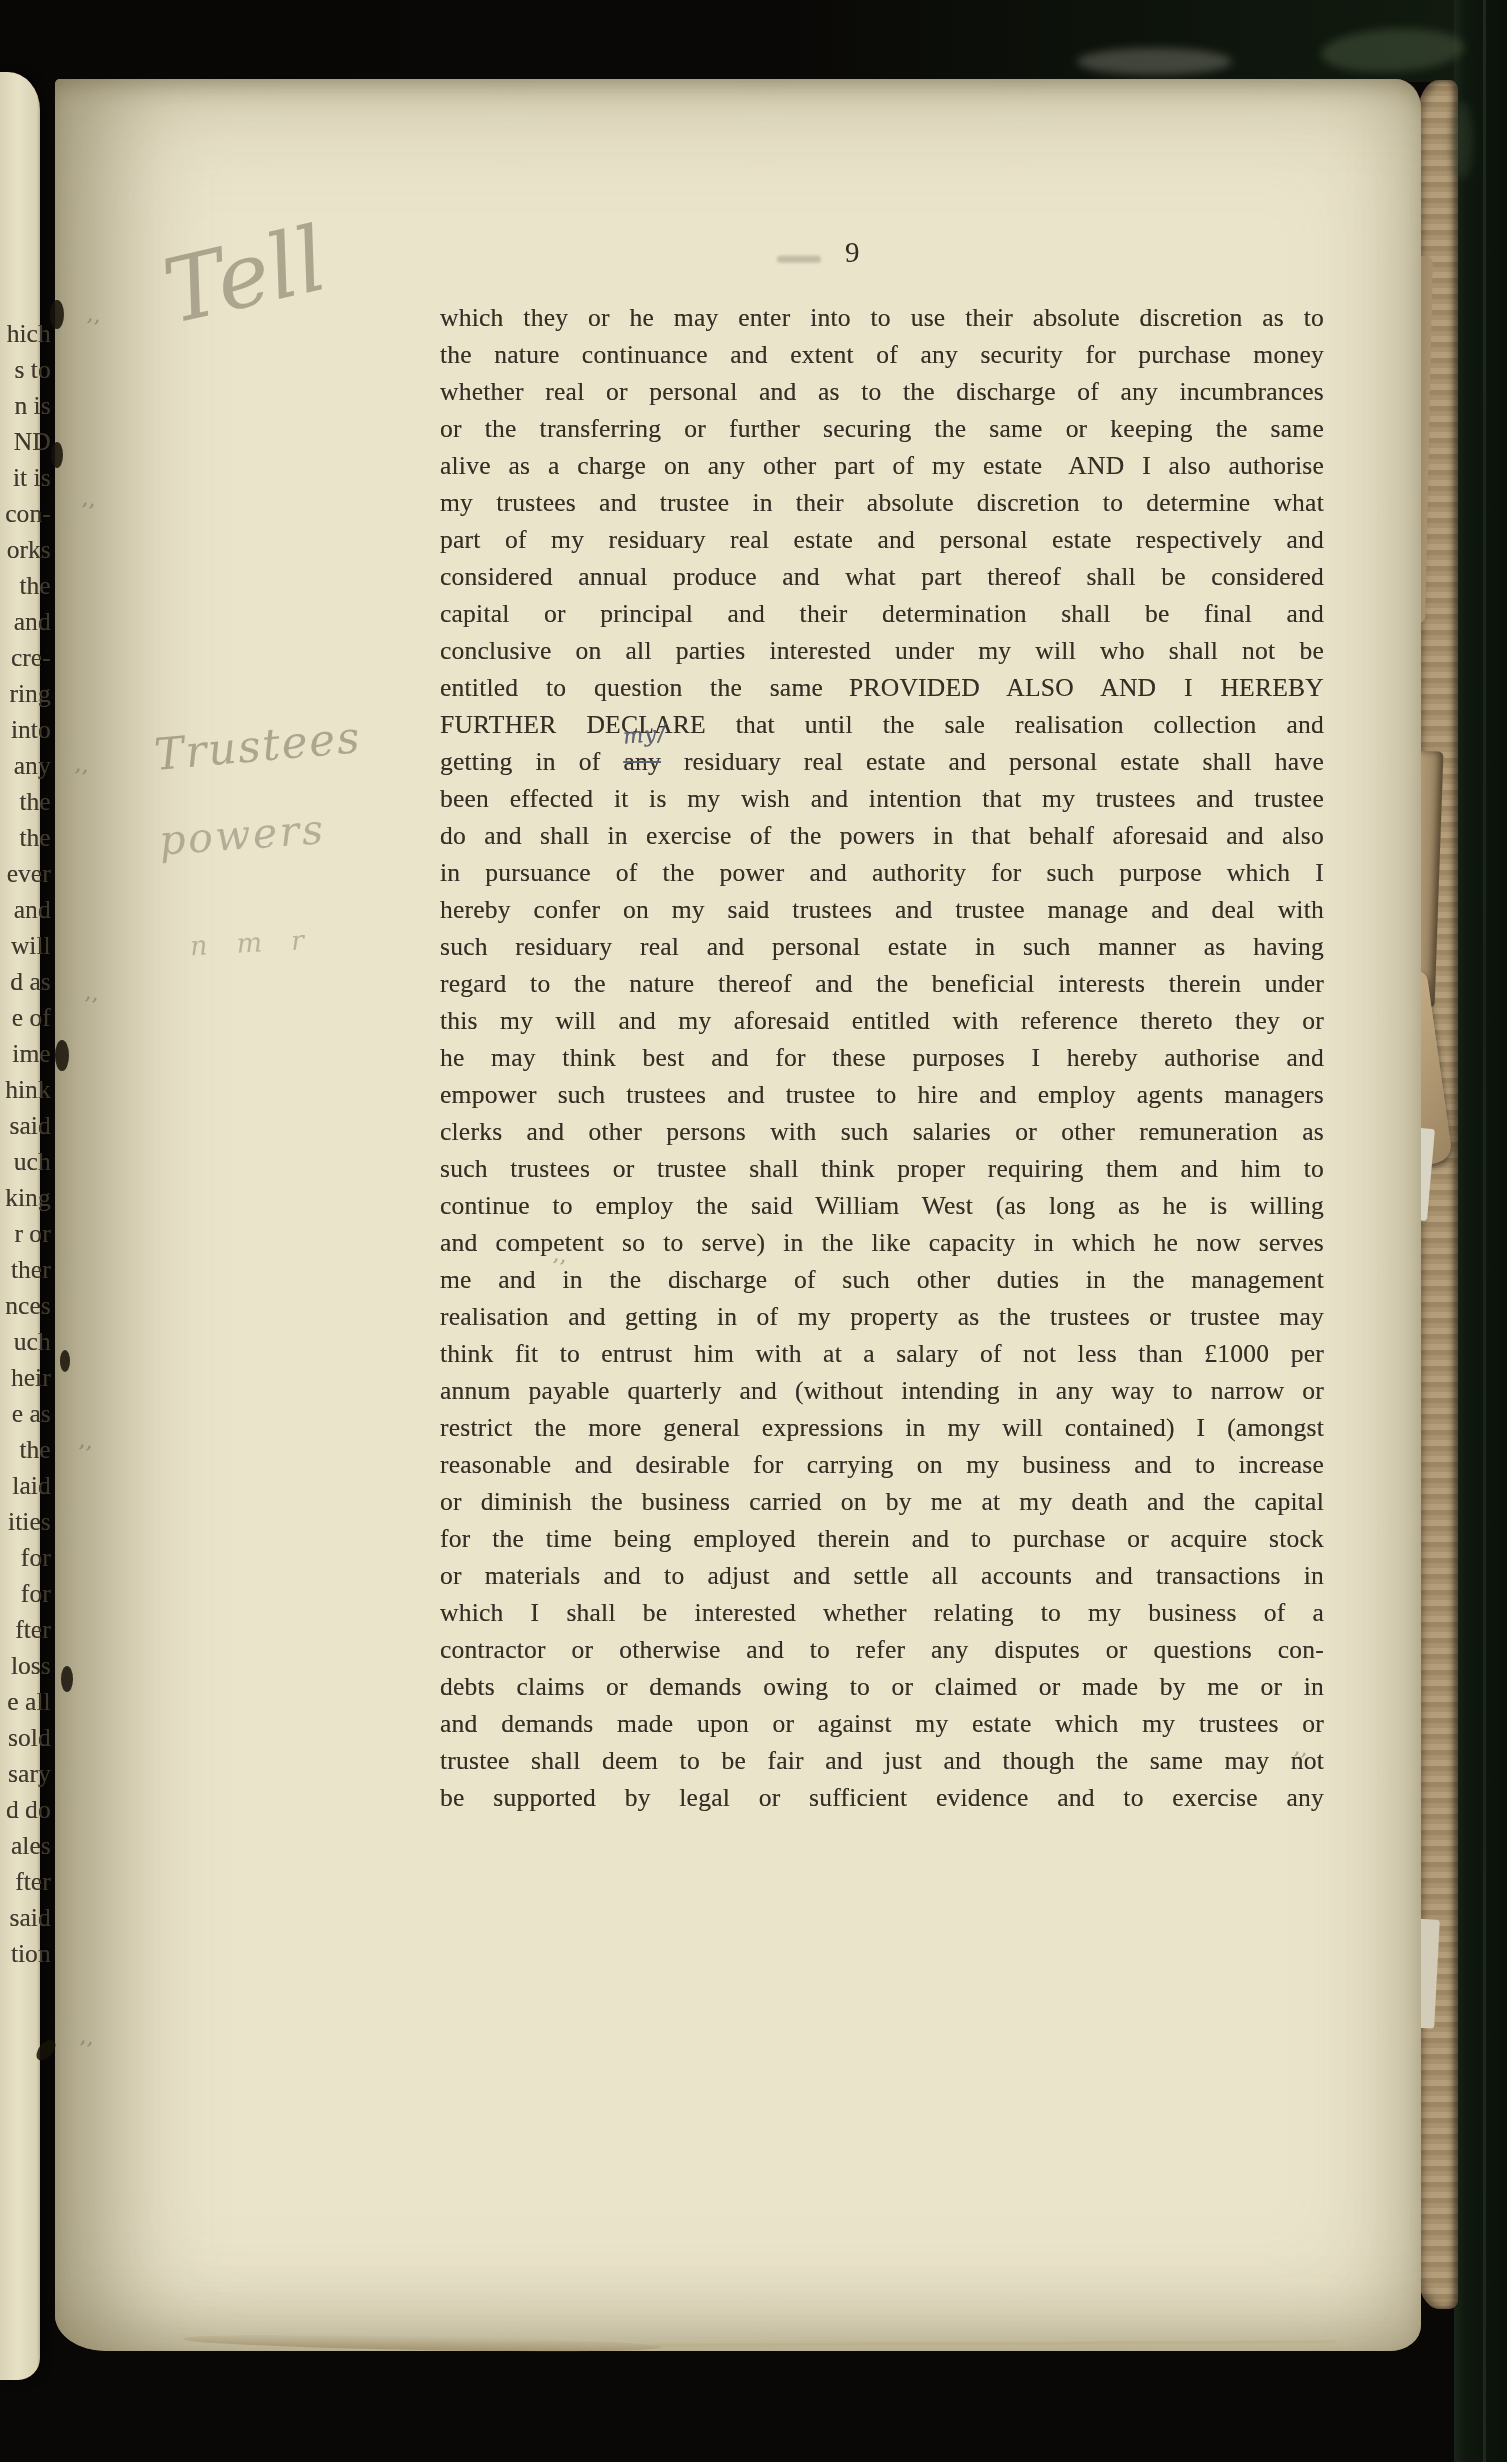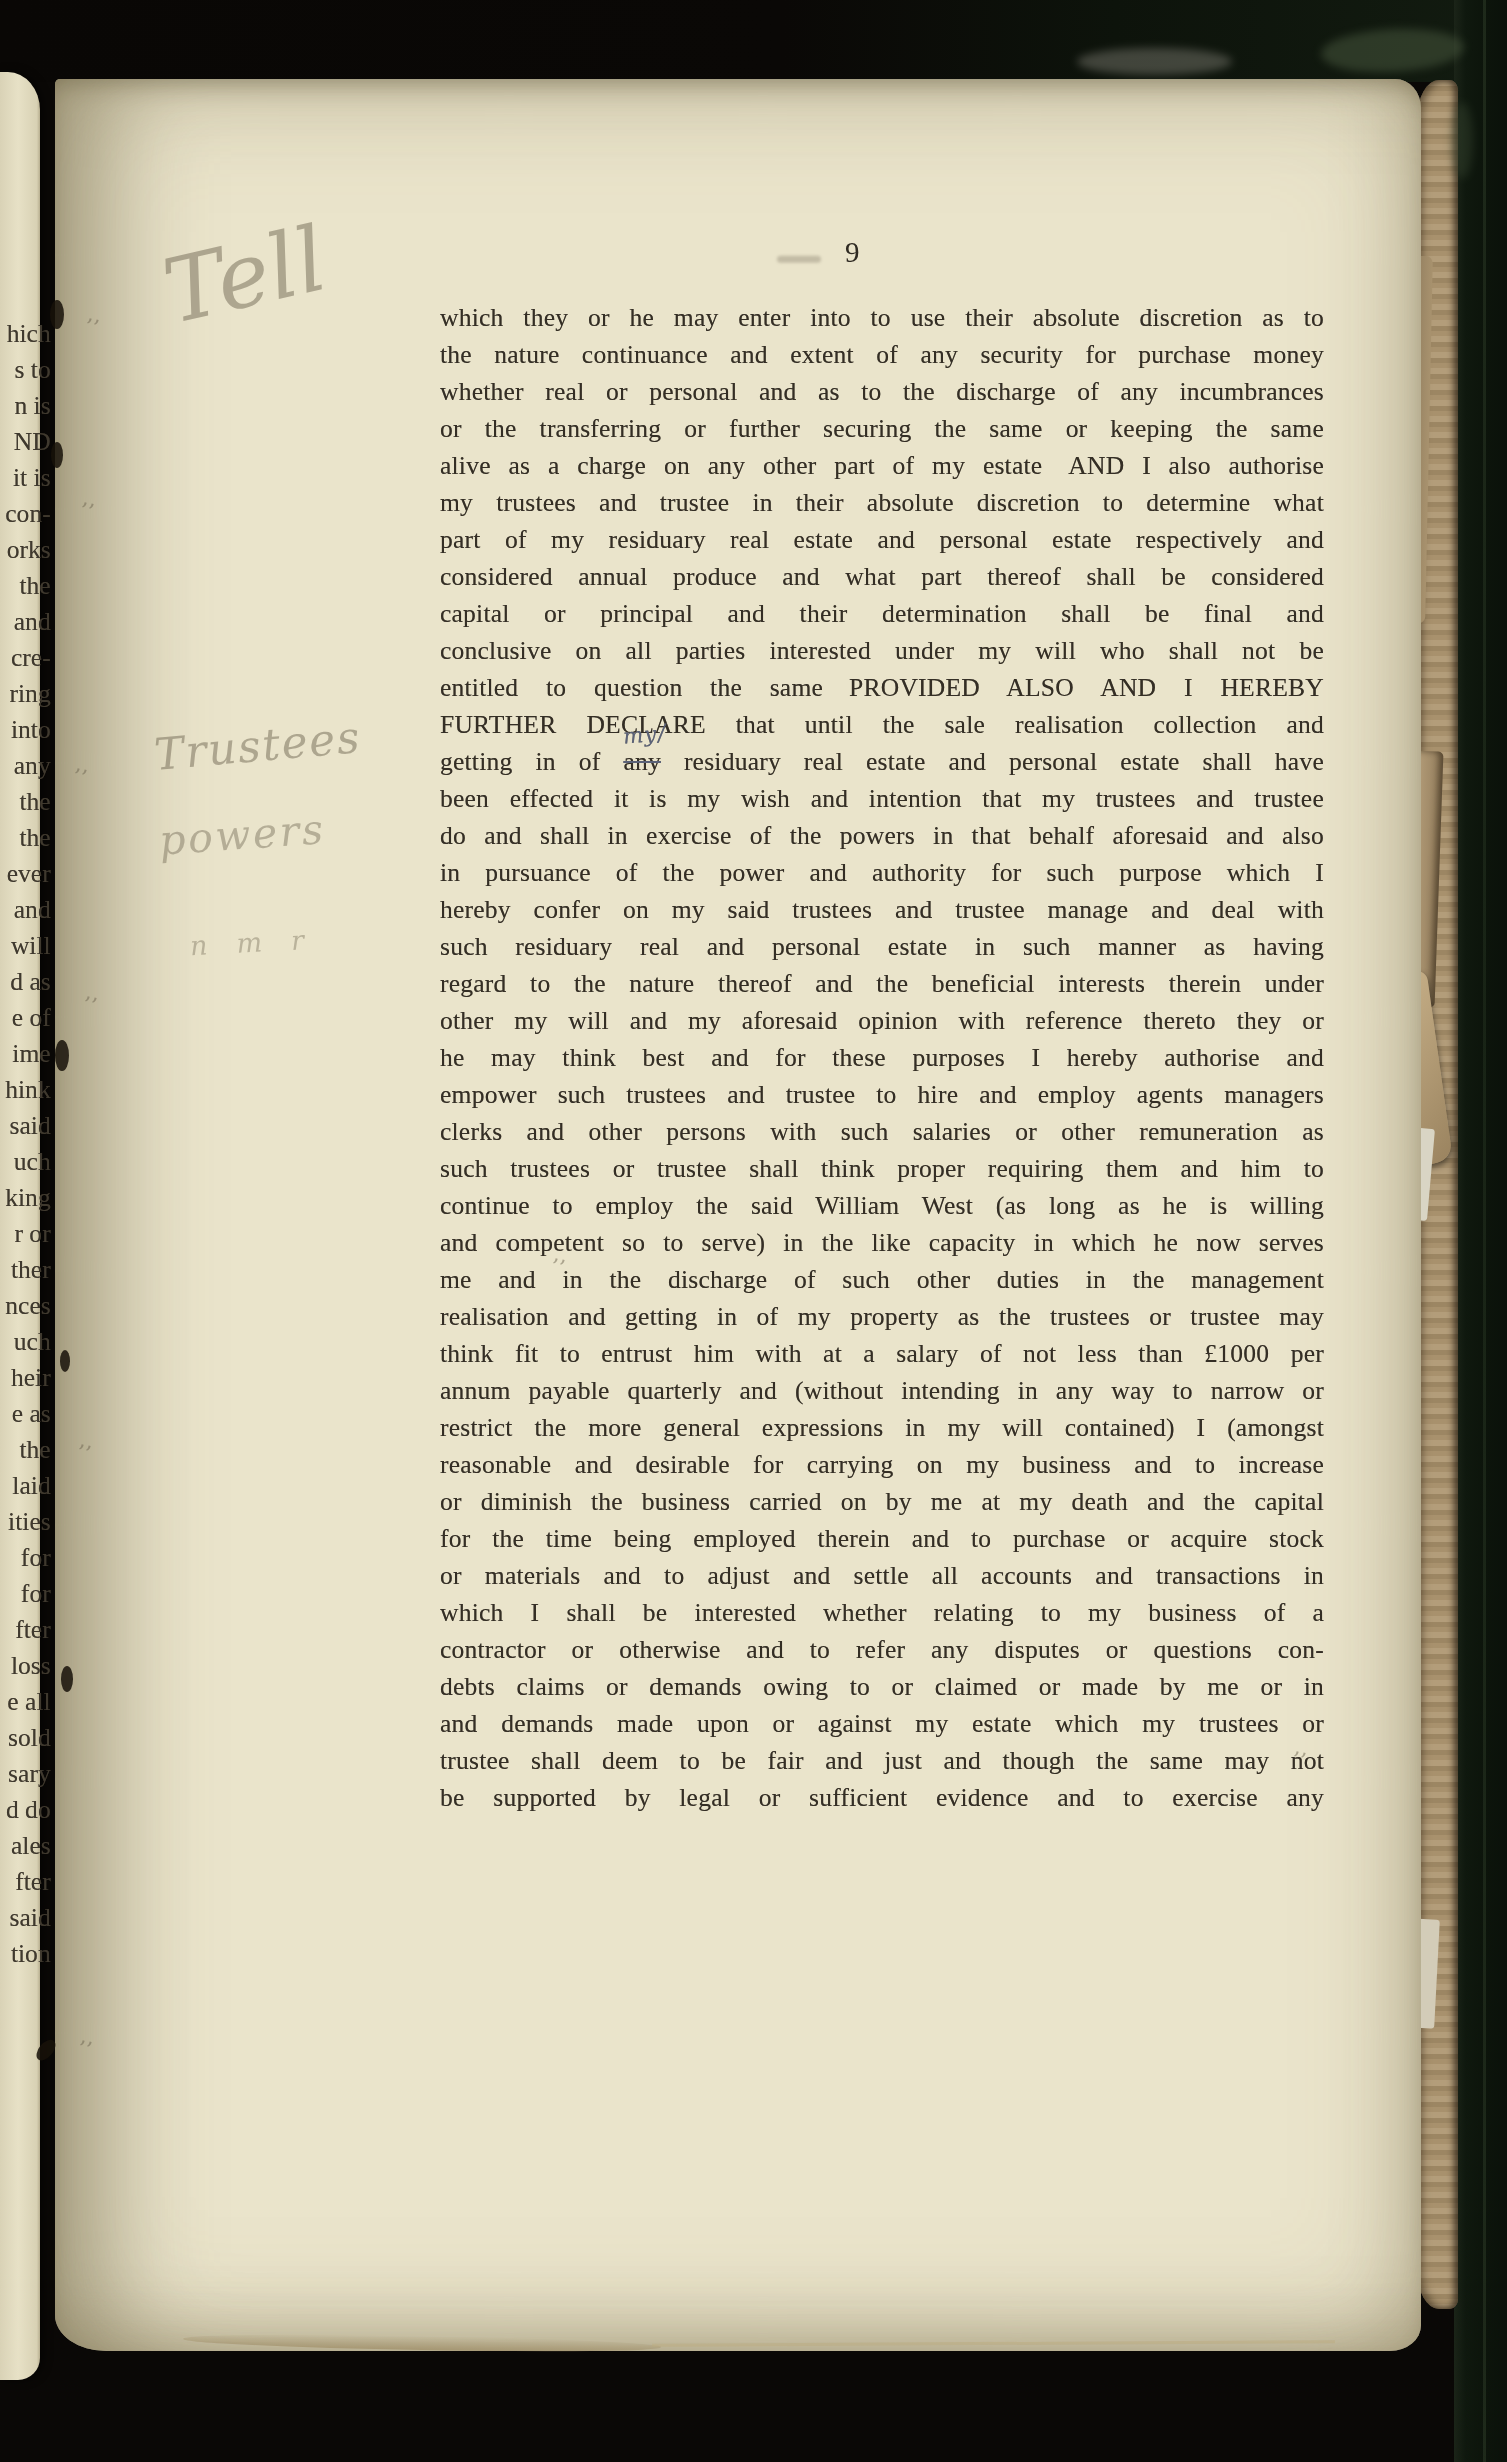--- a/index.html
+++ b/index.html
@@ -174,21 +174,21 @@
         <div class="tl">conclusive on all parties interested under my will who shall not be</div>
         <div class="tl">entitled to question the same  PROVIDED ALSO AND I HEREBY</div>
         <div class="tl">FURTHER DECLARE that until the sale realisation collection and</div>
         <div class="tl"><span>getting in of </span><span class="struck">any<span class="hw-insert">my</span></span><span> residuary real estate and personal estate shall have</span></div>
         <div class="tl">been effected it is my wish and intention that my trustees and trustee</div>
         <div class="tl">do and shall in exercise of the powers in that behalf aforesaid and also</div>
         <div class="tl">in pursuance of the power and authority for such purpose which I</div>
         <div class="tl">hereby confer on my said trustees and trustee manage and deal with</div>
         <div class="tl">such residuary real and personal estate in such manner as having</div>
         <div class="tl">regard to the nature thereof and the beneficial interests therein under</div>
-        <div class="tl">other my will and my aforesaid opinion with reference thereto they or</div>
+        <div class="tl">this my will and my aforesaid entitled with reference thereto they or</div>
         <div class="tl">he may think best and for these purposes I hereby authorise and</div>
         <div class="tl">empower such trustees and trustee to hire and employ agents managers</div>
         <div class="tl">clerks and other persons with such salaries or other remuneration as</div>
         <div class="tl">such trustees or trustee shall think proper requiring them and him to</div>
         <div class="tl">continue to employ the said William West (as long as he is willing</div>
         <div class="tl">and competent so to serve) in the like capacity in which he now serves</div>
         <div class="tl">me and in the discharge of such other duties in the management</div>
         <div class="tl">realisation and getting in of my property as the trustees or trustee may</div>
         <div class="tl">think fit to entrust him with at a salary of not less than £1000 per</div>
         <div class="tl">annum payable quarterly and (without intending in any way to narrow or</div>

